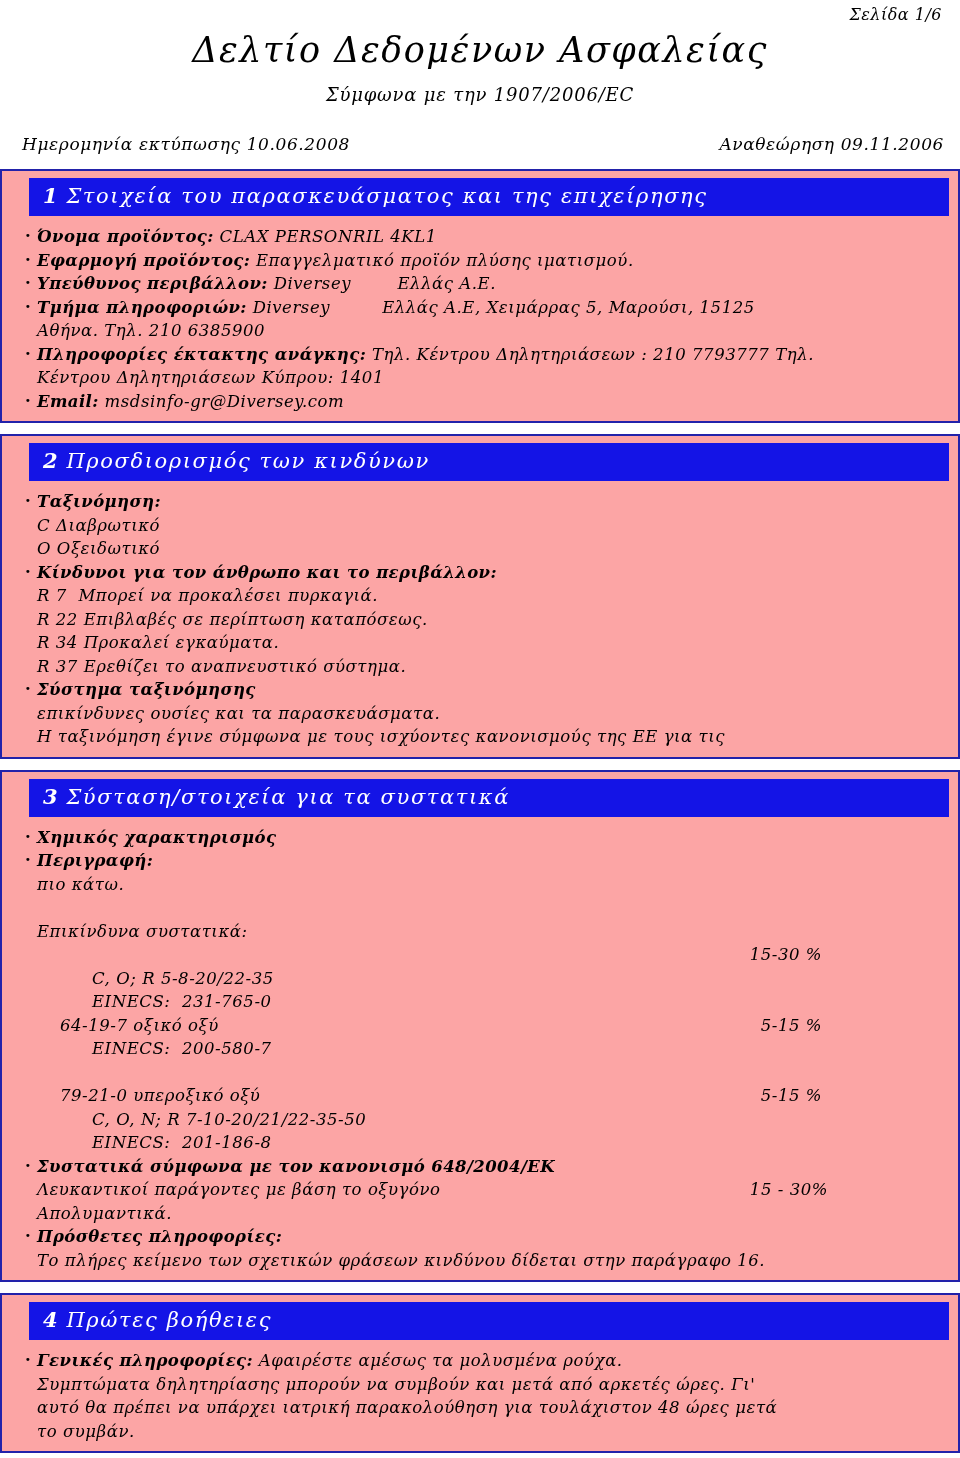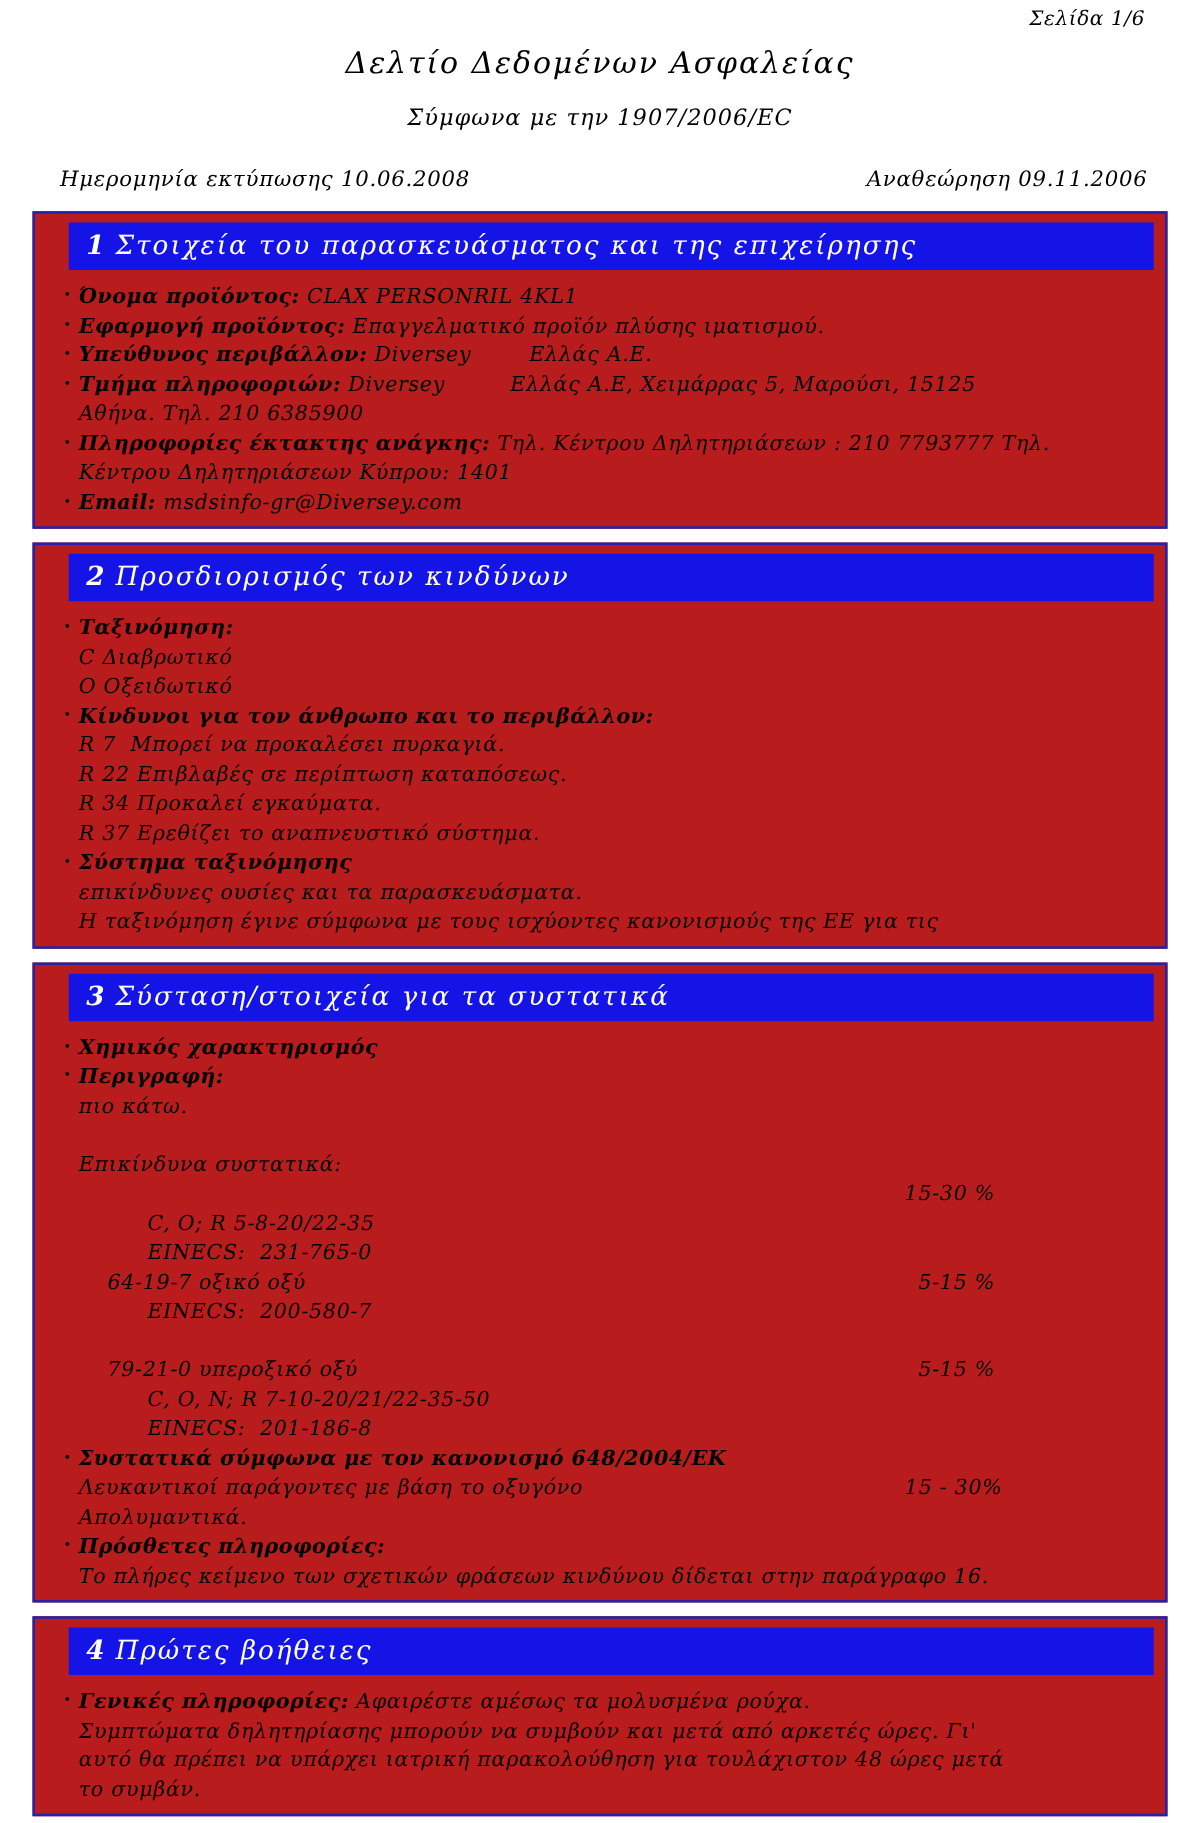--- a/index.html
+++ b/index.html
@@ -13,38 +13,38 @@
     font-family: "DejaVu Serif", "Liberation Serif", serif;
     color: #000000;
     overflow: hidden;
   }
 
   .page {
     position: relative;
     width: 960px;
     height: 1304px;
     box-sizing: border-box;
-    padding: 0 26px;
+    padding: 0 0;
   }
 
   
   .page-number {
     text-align: right;
     font-style: italic;
     font-size: 16px;
     letter-spacing: 0.5px;
     padding-right: 18px;
     padding-top: 5px;
     line-height: 20px;
   }
 
   .doc-title {
     text-align: center;
     font-style: italic;
-    font-size: 24px;
+    font-size: 35px;
     letter-spacing: 1.5px;
     margin-top: 8px;
     line-height: 34px;
     white-space: nowrap;
   }
   .doc-subtitle {
     text-align: center;
     font-style: italic;
     font-size: 18px;
     letter-spacing: 0.8px;
@@ -61,21 +61,21 @@
     margin-top: 26px;
     padding: 0 16px 0 22px;
     line-height: 22px;
   }
 
   
   .section-box {
     border: 2px solid #2222aa;
     margin-top: 11px;
     padding: 0 0 8px 0;
-    background: #b91c1c;
+    background: #fca5a5;
     box-sizing: border-box;
   }
   .section-box.first { margin-top: 14px; }
 
   .section-header {
     background: #1414e6;
     color: #ffffff;
     font-style: italic;
     font-size: 21px;
     letter-spacing: 1.6px;

